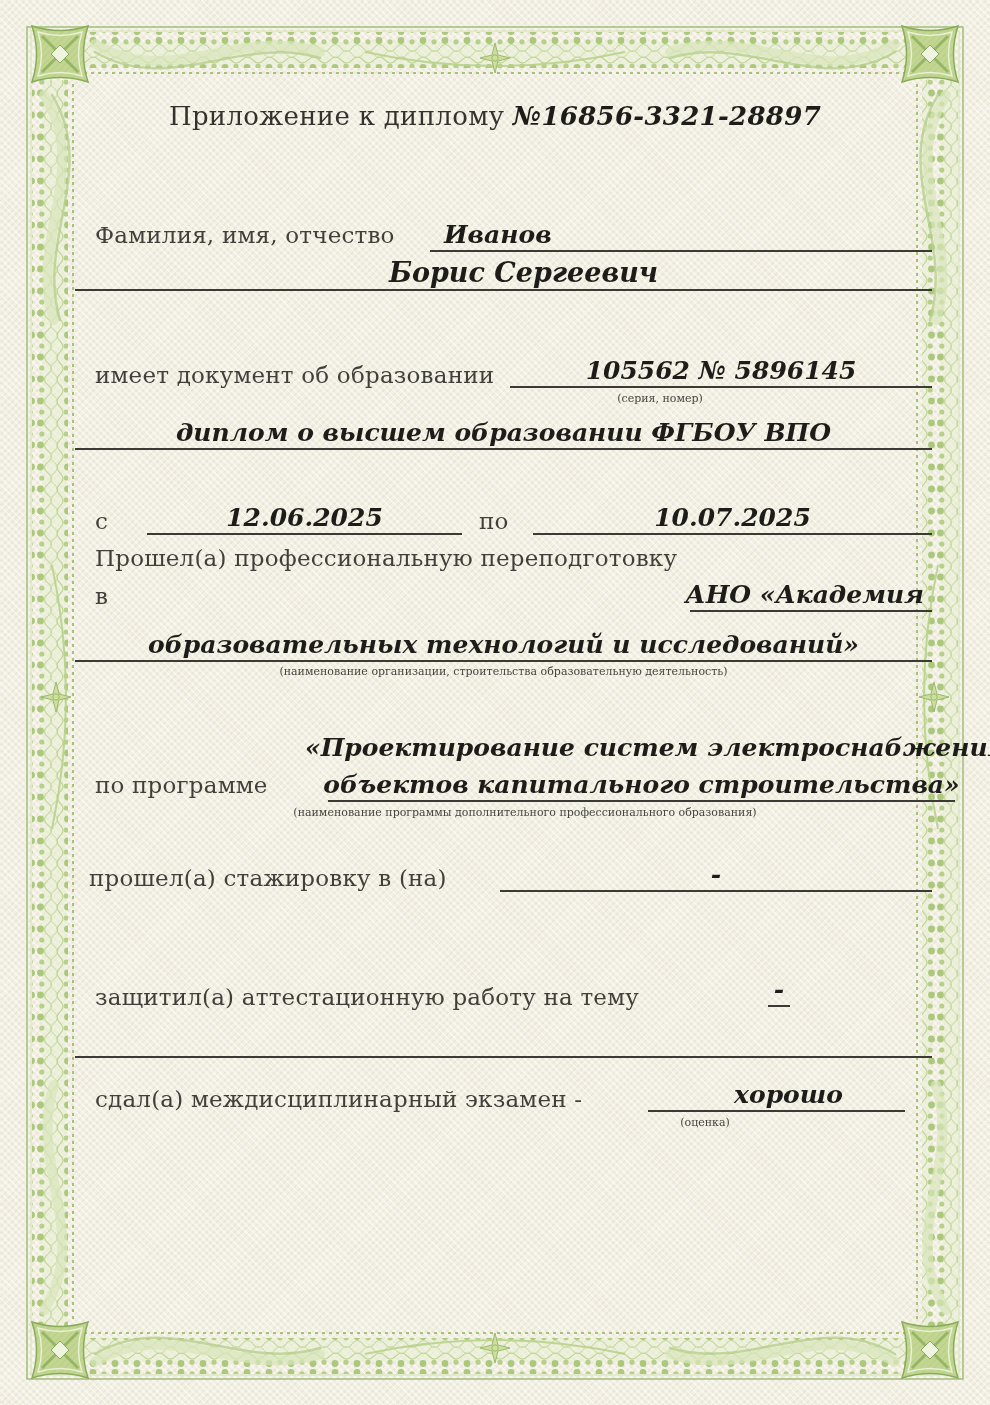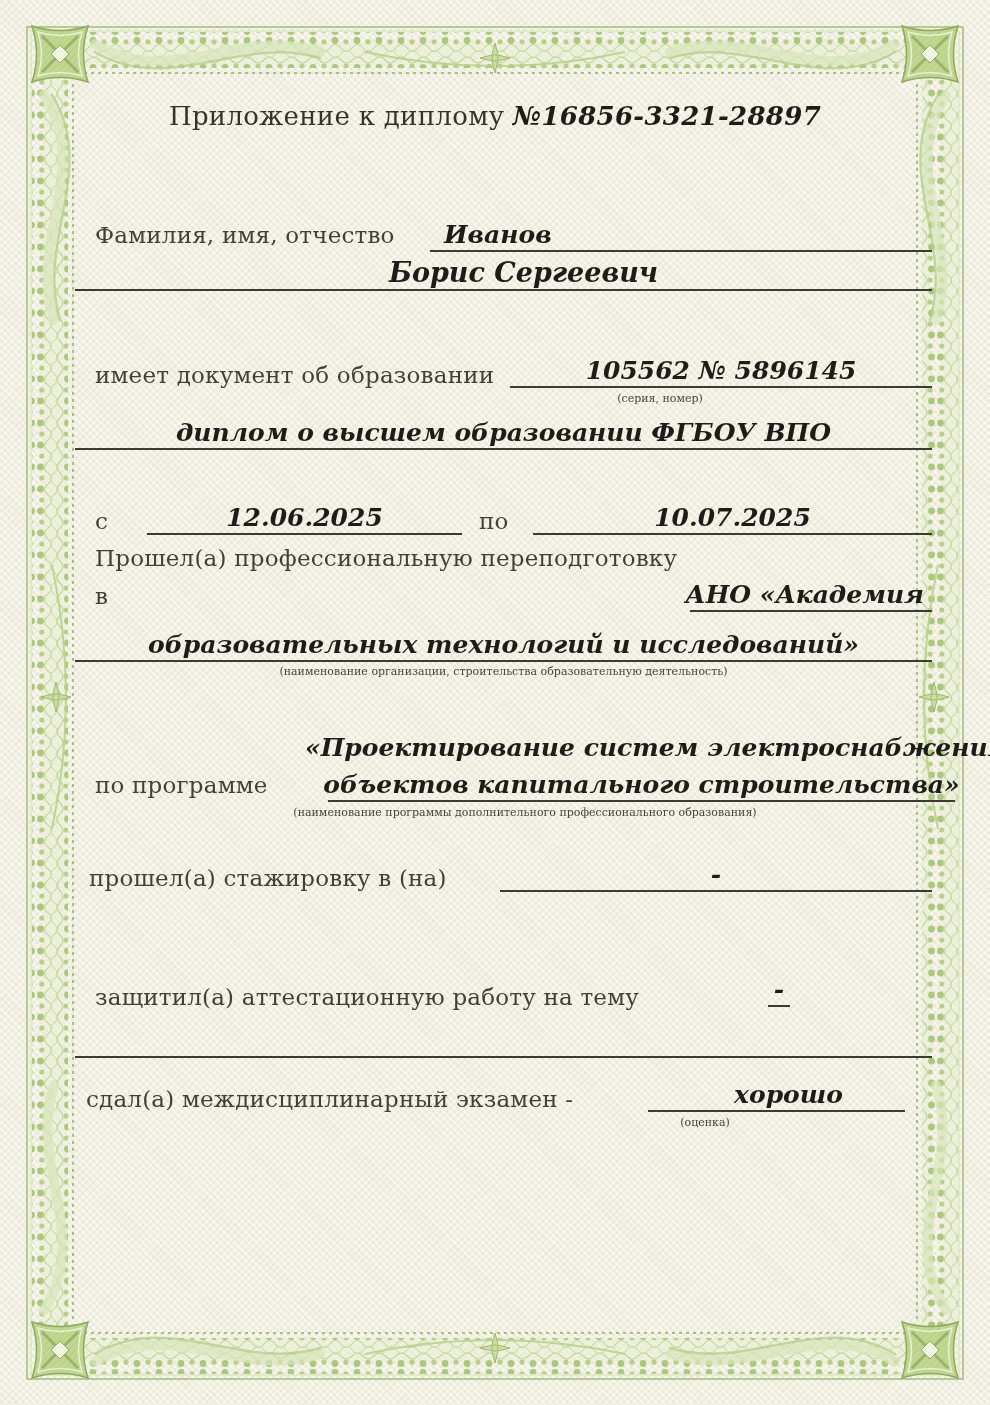--- a/index.html
+++ b/index.html
@@ -172,19 +172,19 @@
   <div class="field" style="left:500px;top:860px;width:432px;height:32px;">
     <span class="value">-</span>
   </div>
 
   <div class="abs label" style="left:95px;top:984px;">защитил(а) аттестационную работу на тему</div>
   <div class="field" style="left:768px;top:980px;width:22px;height:27px;">
     <span class="value">-</span>
   </div>
   <div class="rule" style="left:75px;top:1026px;width:857px;height:30px;"></div>
 
-  <div class="abs label" style="left:86px;top:1086px;">сдал(а) междисциплинарный экзамен -</div>
+  <div class="abs label" style="left:95px;top:1086px;">сдал(а) междисциплинарный экзамен -</div>
   <div class="field" style="left:648px;top:1080px;width:257px;height:32px;">
     <span class="value" style="padding-left:24px;">хорошо</span>
   </div>
   <div class="hint" style="left:655px;top:1116px;width:100px;">(оценка)</div>
 
 </div>
 
 </body></html>

